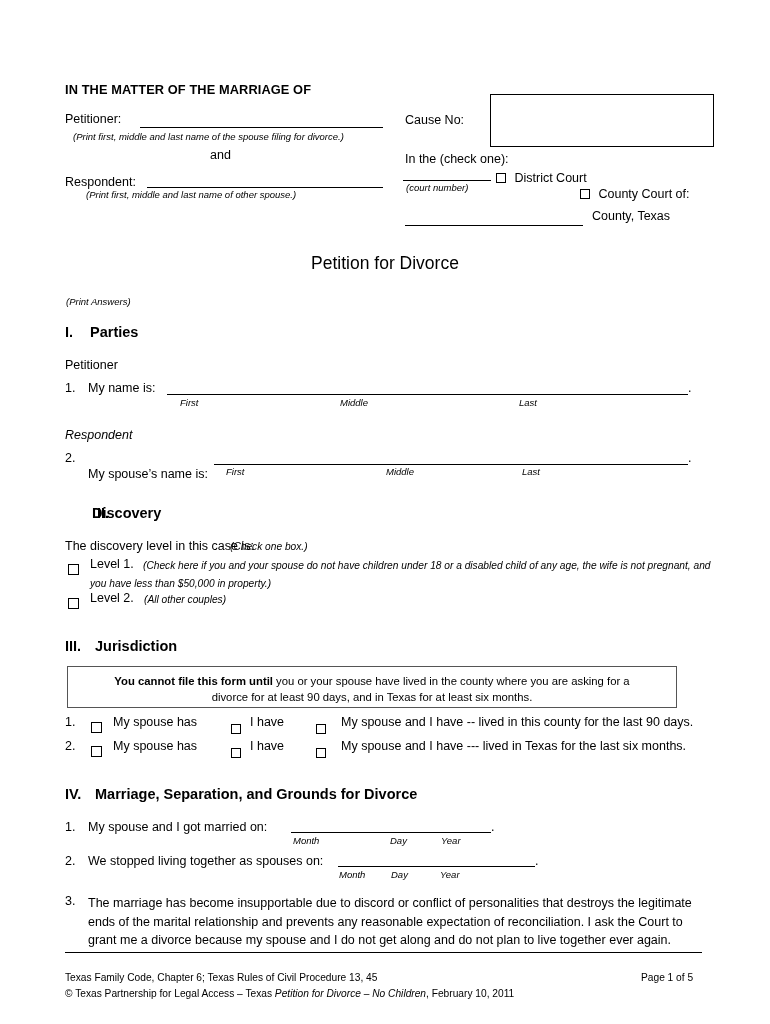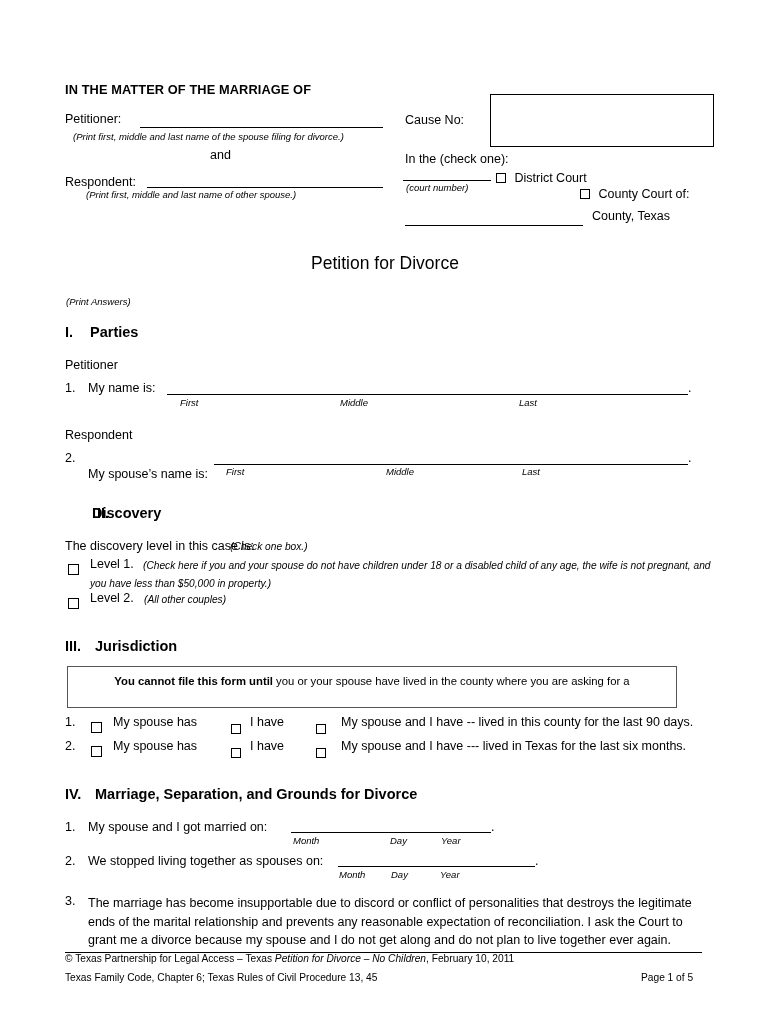--- a/index.html
+++ b/index.html
@@ -137,21 +137,21 @@
   <div class="abs t" style="left:65px; top:358px;">Petitioner</div>
 
   <div class="abs t" style="left:65px; top:381px;">1.</div>
   <div class="abs t" style="left:88px; top:381px;">My name is:</div>
   <div class="abs rule" style="left:167px; top:394px; width:521px;"></div>
   <div class="abs t" style="left:688px; top:381px;">.</div>
   <div class="abs ti" style="left:180px; top:397px;">First</div>
   <div class="abs ti" style="left:340px; top:397px;">Middle</div>
   <div class="abs ti" style="left:519px; top:397px;">Last</div>
 
-  <div class="abs t" style="left:65px; top:428px;">Respondent</div>
+  <div class="abs t" style="left:65px; top:428px;font-style:italic;">Respondent</div>
 
   <div class="abs t" style="left:65px; top:451px;">2.</div>
   <div class="abs t" style="left:88px; top:451px;margin-top:16px;">My spouse’s name is:</div>
   <div class="abs rule" style="left:214px; top:464px; width:474px;"></div>
   <div class="abs t" style="left:688px; top:451px;">.</div>
   <div class="abs ti" style="left:226px; top:466px;">First</div>
   <div class="abs ti" style="left:386px; top:466px;">Middle</div>
   <div class="abs ti" style="left:522px; top:466px;">Last</div>
 
   <div class="abs sec" style="left:65px; top:505px;margin-left:32px;">II.</div>
@@ -173,20 +173,21 @@
   <div class="abs t" style="left:90px; top:591px;">Level 2.</div>
   <div class="abs ti10" style="left:144px; top:594px;">(All other couples)</div>
 
   <div class="abs sec" style="left:65px; top:638px;">III.</div>
   <div class="abs sec" style="left:95px; top:638px;">Jurisdiction</div>
 
   <div class="abs box-warn" style="left:67px; top:666px; width:608px; height:40px;">
     <div class="warn-text" style="padding-top:6px;">
       <span style="font-weight:bold;">You cannot file this form until</span><span> you or your spouse have lived in the county where you are asking for a</span>
     </div>
+    <div class="warn-text">divorce for at least 90 days, and in Texas for at least six months.</div>
   </div>
 
   <div class="abs t" style="left:65px; top:715px;">1.</div>
   <div class="abs" style="left:91px; top:718px;">
     <span class="cbox"></span>
   </div>
   <div class="abs t" style="left:113px; top:715px;">My spouse has</div>
   <div class="abs" style="left:231px; top:719px;">
     <span class="cbox-bold"></span>
   </div>
@@ -227,19 +228,19 @@
   <div class="abs t" style="left:535px; top:854px;">.</div>
   <div class="abs ti" style="left:339px; top:869px;">Month</div>
   <div class="abs ti" style="left:391px; top:869px;">Day</div>
   <div class="abs ti" style="left:440px; top:869px;">Year</div>
 
   <div class="abs t" style="left:65px; top:894px;">3.</div>
   <div class="abs para" style="left:88px; top:894px; width:614px;">The marriage has become insupportable due to discord or conflict of personalities that destroys the legitimate ends of the marital relationship and prevents any reasonable expectation of reconciliation. I ask the Court to grant me a divorce because my spouse and I do not get along and do not plan to live together ever again.</div>
 
   <div class="abs rule-thin" style="left:65px; top:952px; width:637px; border-color:#000;"></div>
 
-  <div class="abs foot" style="left:65px; top:952px;text-align:right;">
+  <div class="abs foot" style="left:65px; top:987px;text-align:right;">
     <span>© Texas Partnership for Legal Access – Texas </span><i>Petition for Divorce – No Children</i><span>, February 10, 2011</span>
   </div>
   <div class="abs foot" style="left:65px; top:971px;">Texas Family Code, Chapter 6; Texas Rules of Civil Procedure 13, 45</div>
   <div class="abs foot" style="left:641px; top:971px;">Page 1 of 5</div>
 
 </div>
 
 </body></html>

